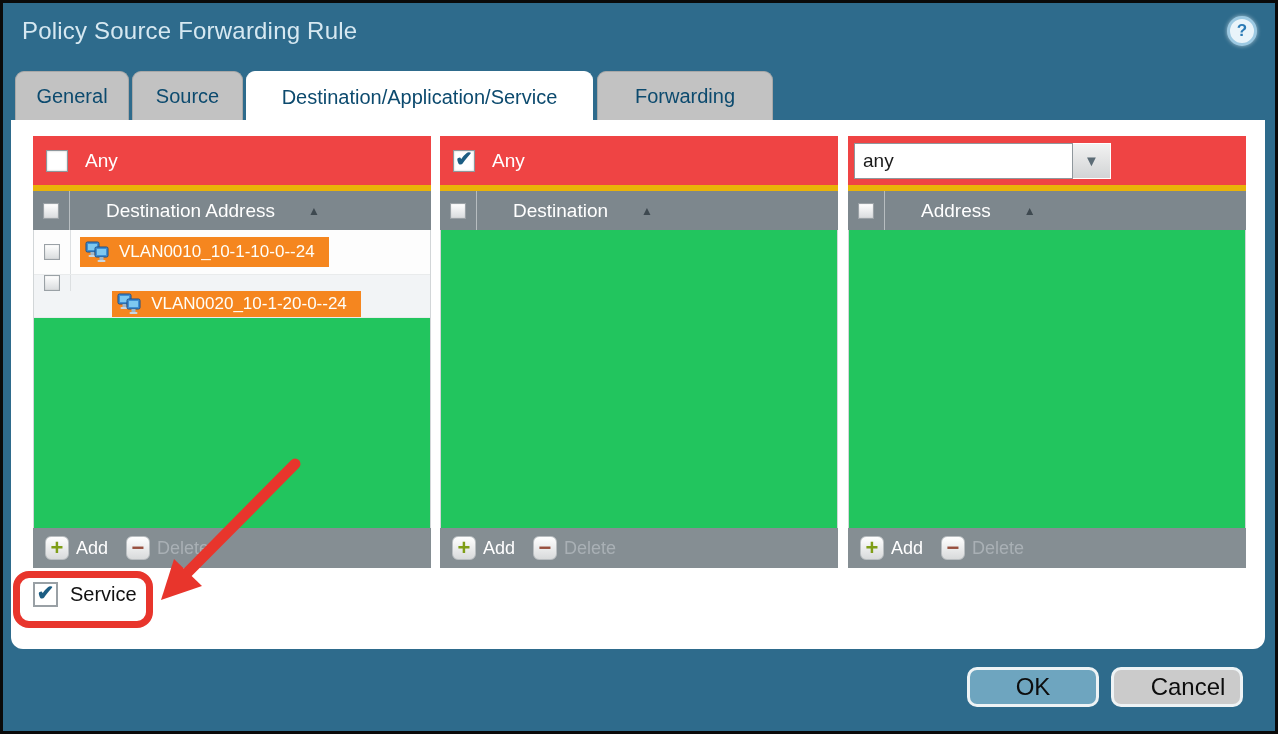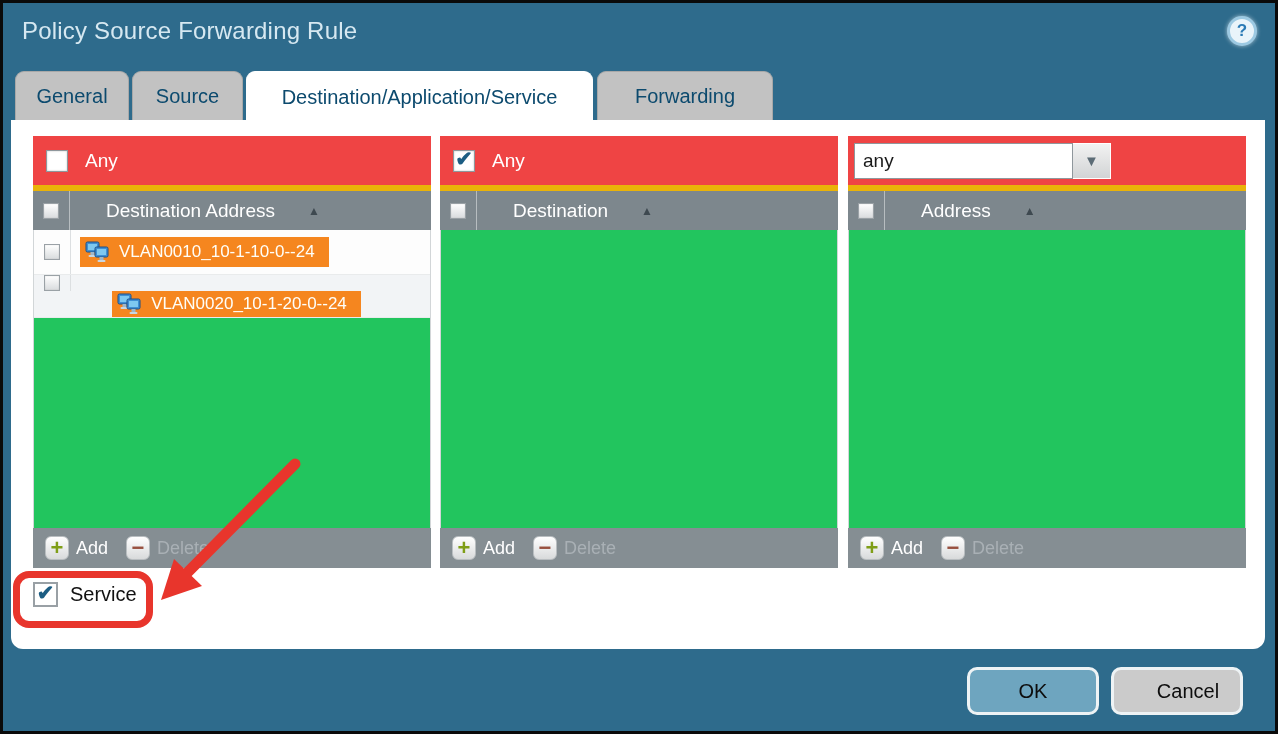--- a/index.html
+++ b/index.html
@@ -71,22 +71,22 @@
   .negate-row { position:absolute; left:22px; top:462px; display:flex; align-items:center; z-index:4; }
   .cb-negate { width:25px; height:25px; background:#ffffff; border:2px solid #99a0a5; display:flex;
     align-items:center; justify-content:center; cursor:pointer; }
   .negate-label { font-size:20px; color:#111111; margin-left:12px; }
 
   .red-box { position:absolute; left:2px; top:451px; width:140px; height:57px; border:7px solid #e8352c;
     border-radius:16px; z-index:4; pointer-events:none; }
   .arrow-svg { position:absolute; left:0; top:0; width:1254px; height:529px; z-index:5; pointer-events:none; }
 
   
-  .btn { position:absolute; top:664px; width:132px; height:48px; border-radius:10px; border:3px solid #eef3f5;
-    font-size:20px; color:#0d0d0d; display:flex; align-items:center; justify-content:center; cursor:pointer;
+  .btn { position:absolute; top:664px; width:132px; height:40px; border-radius:10px; border:3px solid #eef3f5;
+    font-size:24px; color:#0d0d0d; display:flex; align-items:center; justify-content:center; cursor:pointer;
     font-family:"Liberation Sans", sans-serif; }
   .btn-ok { left:964px; background:#6ea5bf; }
   .btn-cancel { left:1108px; background:#cbcbcb;padding-left:22px; }
 </style>
 </head>
 <body>
 
 <div class="frame">
   <div class="dialog">
 

